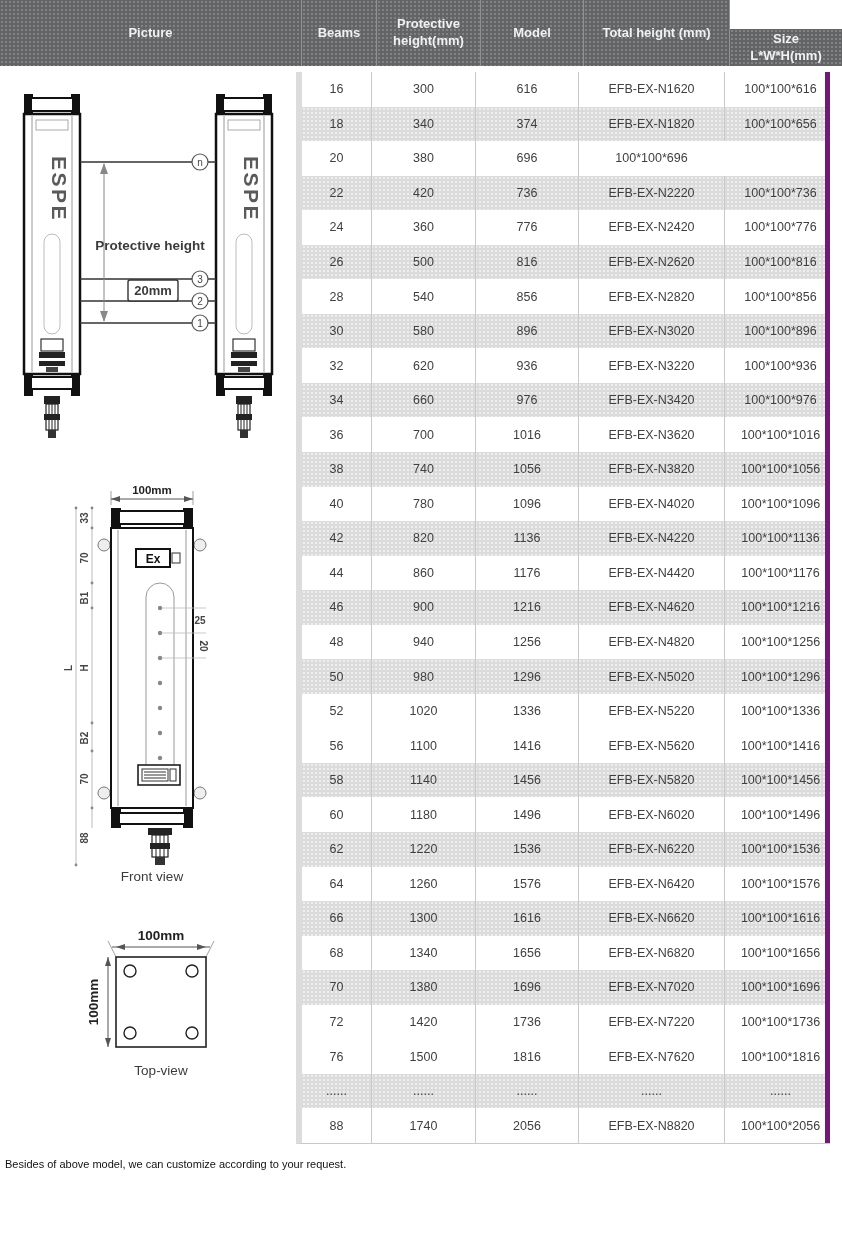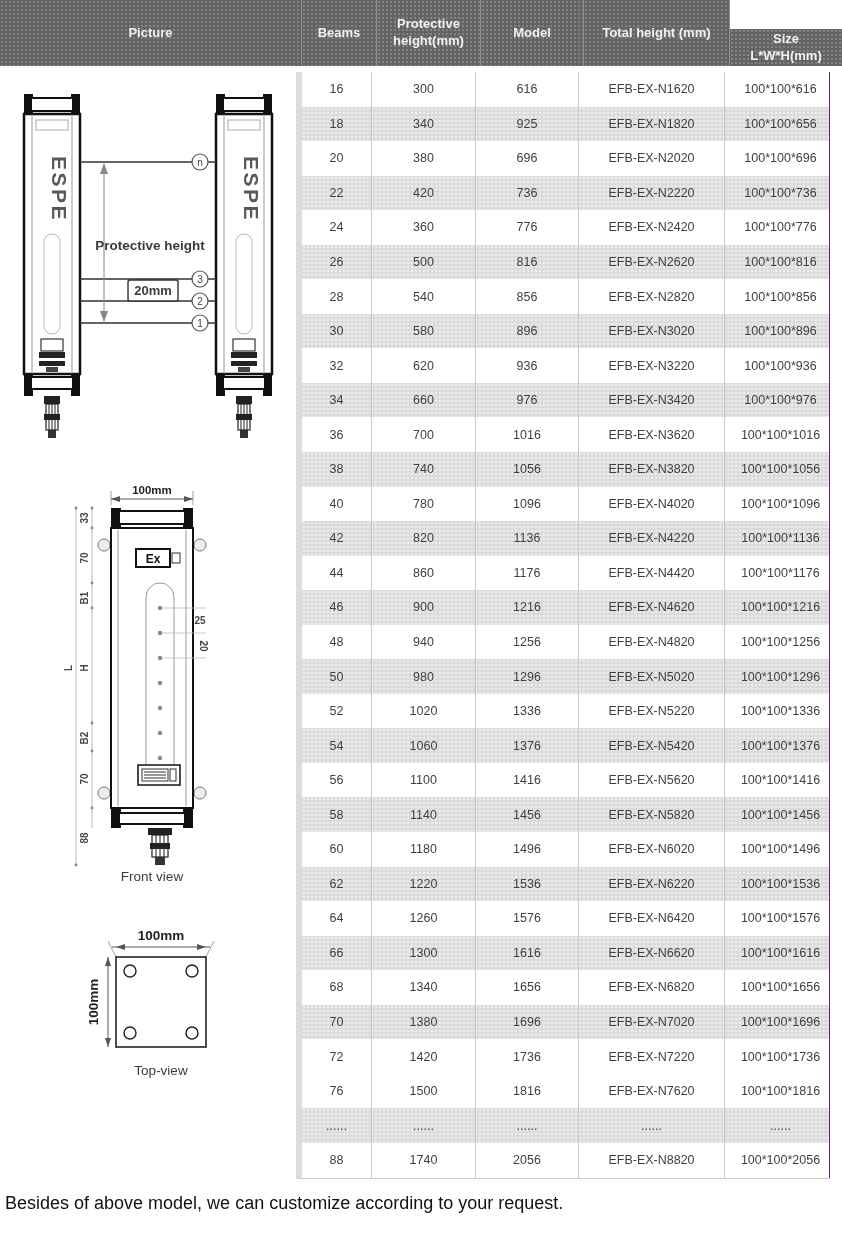--- a/index.html
+++ b/index.html
@@ -45,21 +45,21 @@
   .rows {
     width: 534px;
     border-left: 6px solid #dcdcdc;
     border-bottom: 1px solid #c9c9c9;
   }
   .trow {
     display: grid;
     grid-template-columns: 69px 104px 103px 146px 112px;
     height: 34.55px;
     background: #ffffff;
-    border-right: 1px solid #701a75;
+    border-right: 5px solid #701a75;
   }
   .trow.alt {
     background-color: #dbdbdb;
     background-image: radial-gradient(rgba(255,255,255,0.55) 0.8px, transparent 1.1px);
     background-size: 4px 4px;
   }
   .tcell {
     display: flex;
     align-items: center;
     justify-content: center;
@@ -72,21 +72,21 @@
   .tcell:first-child { border-left: none; }
 
   
   .diagram { display: block; }
   .svg-label { font-family: "Liberation Sans", sans-serif; }
 
   
   .footnote {
     margin-top: 14px;
     padding-left: 5px;
-    font-size: 18px;
+    font-size: 11px;
     color: #111;
   }
 </style>
 </head>
 <body>
 
 <div class="sheet">
 
   <div class="header-row">
     <div class="hcell">Picture</div>
@@ -268,29 +268,28 @@
         <div class="trow">
           <div class="tcell">16</div>
           <div class="tcell">300</div>
           <div class="tcell">616</div>
           <div class="tcell">EFB-EX-N1620</div>
           <div class="tcell">100*100*616</div>
         </div>
         <div class="trow alt">
           <div class="tcell">18</div>
           <div class="tcell">340</div>
-          <div class="tcell">925</div>
+          <div class="tcell">374</div>
           <div class="tcell">EFB-EX-N1820</div>
           <div class="tcell">100*100*656</div>
         </div>
         <div class="trow">
           <div class="tcell">20</div>
           <div class="tcell">380</div>
           <div class="tcell">696</div>
-          <div class="tcell">EFB-EX-N2020</div>
           <div class="tcell">100*100*696</div>
         </div>
         <div class="trow alt">
           <div class="tcell">22</div>
           <div class="tcell">420</div>
           <div class="tcell">736</div>
           <div class="tcell">EFB-EX-N2220</div>
           <div class="tcell">100*100*736</div>
         </div>
         <div class="trow">
@@ -391,27 +390,20 @@
           <div class="tcell">EFB-EX-N5020</div>
           <div class="tcell">100*100*1296</div>
         </div>
         <div class="trow">
           <div class="tcell">52</div>
           <div class="tcell">1020</div>
           <div class="tcell">1336</div>
           <div class="tcell">EFB-EX-N5220</div>
           <div class="tcell">100*100*1336</div>
         </div>
-        <div class="trow alt">
-          <div class="tcell">54</div>
-          <div class="tcell">1060</div>
-          <div class="tcell">1376</div>
-          <div class="tcell">EFB-EX-N5420</div>
-          <div class="tcell">100*100*1376</div>
-        </div>
         <div class="trow">
           <div class="tcell">56</div>
           <div class="tcell">1100</div>
           <div class="tcell">1416</div>
           <div class="tcell">EFB-EX-N5620</div>
           <div class="tcell">100*100*1416</div>
         </div>
         <div class="trow alt">
           <div class="tcell">58</div>
           <div class="tcell">1140</div>

